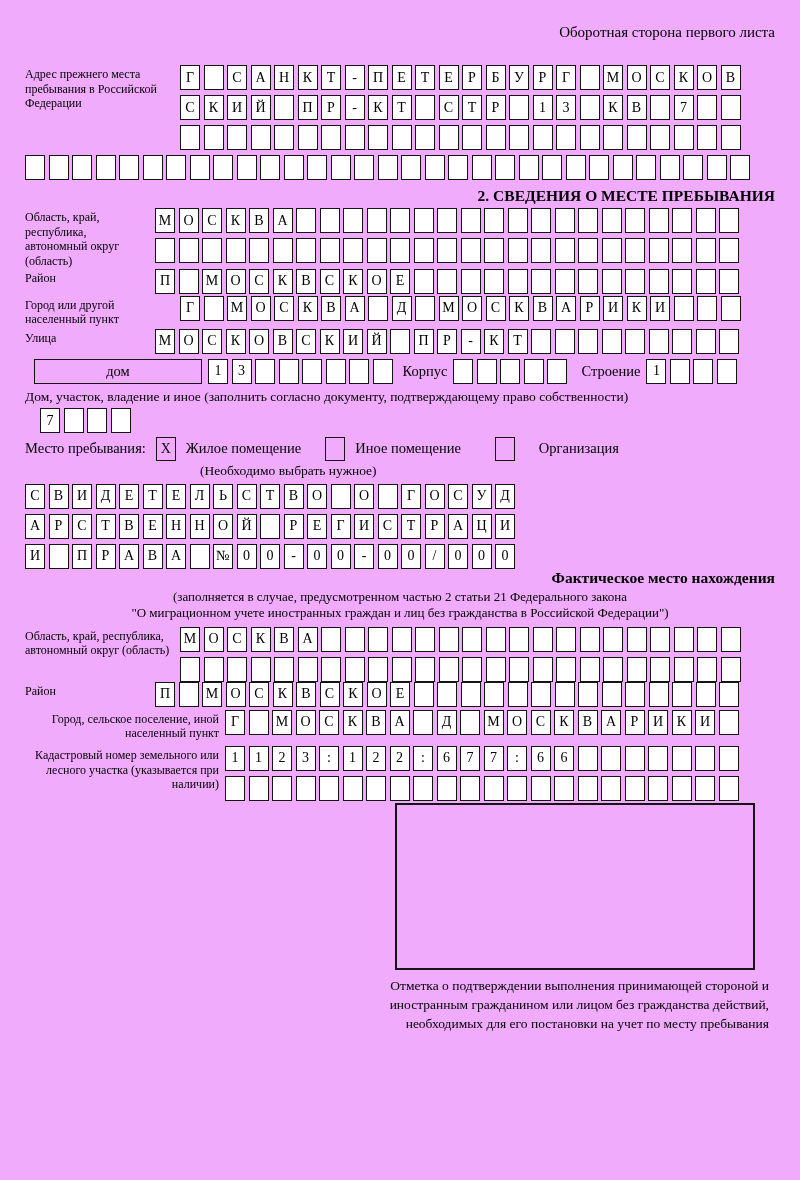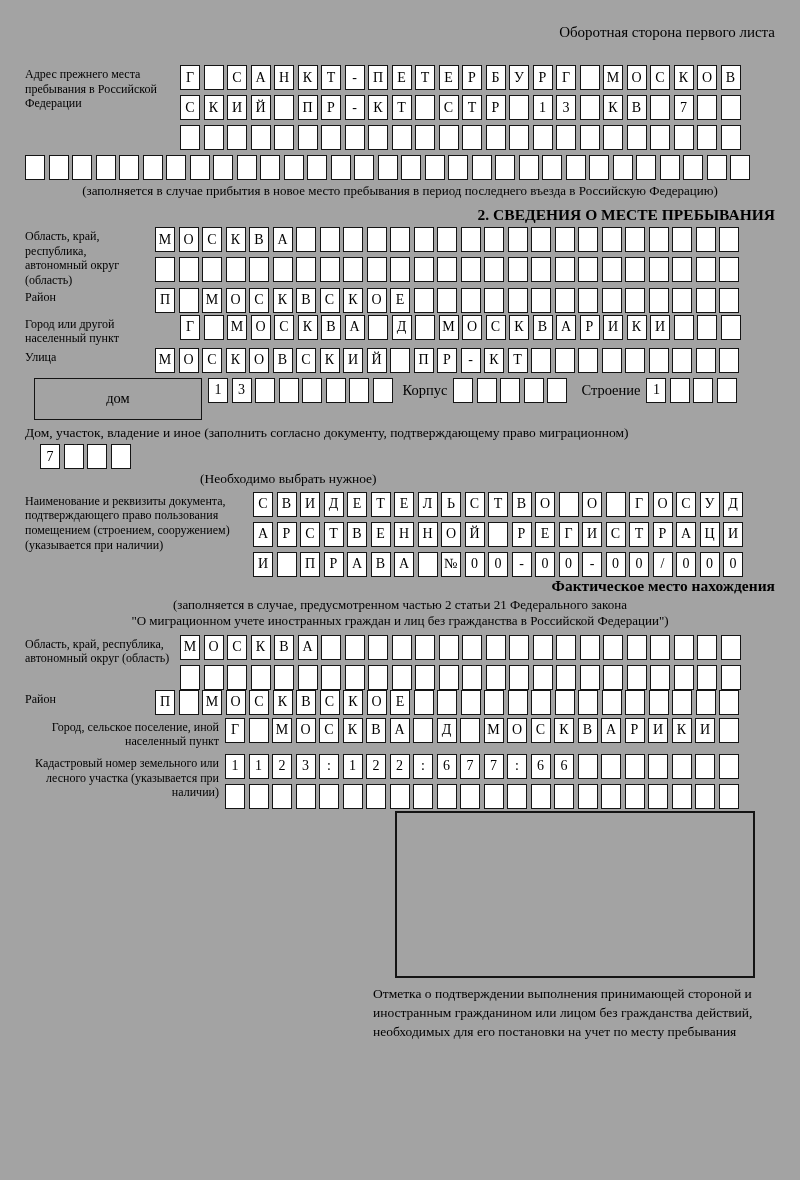--- a/index.html
+++ b/index.html
@@ -1,48 +1,48 @@
 <!DOCTYPE html>
 <html><head>
 <meta charset="utf-8">
 <style>
   * { margin:0; padding:0; box-sizing:border-box; }
   html,body { background:#fff; }
   .page {
-    width:800px; height:1180px; background:#a3a3a3; color:#000;
+    width:800px; height:1180px; background:#f0abfc; color:#000;
     font-family:"Liberation Serif","DejaVu Serif",serif;
     padding:16px 25px 0 25px; position:relative; overflow:hidden;
   }
   .top-note { text-align:right; font-size:15px; margin-top:8px; }
   .cells { display:flex; gap:3.5px; }
   .cell {
     flex:0 0 20px; width:20px; height:25px; border:1.8px solid #141414;
     display:flex; align-items:center; justify-content:center;
     font-size:14px; line-height:1; background:#fff;
   }
   .cellstack { display:flex; flex-direction:column; gap:5px; }
   .frow { display:flex; align-items:flex-start; }
   .flabel { font-size:12px; line-height:1.22; padding-top:2px; padding-right:6px; }
   .w130 { flex:0 0 130px; } .w155 { flex:0 0 155px; }
   .w200 { flex:0 0 200px;text-align:right; } .w228 { flex:0 0 228px; }
   .center-note { text-align:center; font-size:13px; }
   .sec-title { text-align:right; font-weight:bold; font-size:15.5px; }
   .labelbox {
-    border:1.8px solid #141414; height:42px; display:flex;
+    border:1.8px solid #141414; height:25px; display:flex;
     align-items:center; justify-content:center; font-size:14.5px;
   }
   .dom-box { width:168px; } .kv-box { width:200px; }
   .inline-label { font-size:14.5px; margin:4px 6px 0 10px; white-space:nowrap; }
   .checkbox {
     width:20px; height:24px; border:1.8px solid #141414; display:flex;
     align-items:center; justify-content:center; font-size:14px; margin:0 10px;
   }
   .res-label { font-size:14.5px; margin-top:3px; white-space:nowrap; }
   .stamp-box { width:360px; height:167px; border:2px solid #141414; margin-left:370px; margin-top:2px; }
-  .stamp-caption { width:396px; margin-left:348px; margin-top:7px; text-align:left; font-size:13.5px; line-height:1.4; }
+  .stamp-caption { width:396px; margin-left:348px; margin-top:7px; text-align:right; font-size:13.5px; line-height:1.4; }
   .mt2{margin-top:2px;} .mt3{margin-top:3px;} .mt4{margin-top:4px;} .mt5{margin-top:5px;}
   .mt6{margin-top:6px;} .mt7{margin-top:7px;} .mt24{margin-top:24px;}
   .ml9{margin-left:9px;}
 </style>
 </head>
 <body>
 
 <div class="page">
 
   <div class="top-note">Оборотная сторона первого листа</div>
@@ -156,21 +156,20 @@
       <span class="cell"></span>
       <span class="cell"></span>
       <span class="cell"></span>
       <span class="cell"></span>
       <span class="cell"></span>
       <span class="cell"></span>
       <span class="cell"></span>
       <span class="cell"></span>
       <span class="cell"></span>
     </div>
-  <div class="center-note mt3">(заполняется в случае прибытия в новое место пребывания в период последнего въезда в Российскую Федерацию)</div>
 
   <div class="sec-title mt7">2. СВЕДЕНИЯ О МЕСТЕ ПРЕБЫВАНИЯ</div>
 
   <div class="frow mt3">
     <div class="flabel w130">Область, край, республика, автономный округ (область)</div>
     <div class="cellstack">
       <div class="cells">
           <span class="cell">М</span>
           <span class="cell">О</span>
           <span class="cell">С</span>
@@ -340,35 +339,43 @@
         <span class="cell"></span>
       </div>
     <div class="inline-label" style="margin-left:14px;">Строение</div>
     <div class="cells">
         <span class="cell">1</span>
         <span class="cell"></span>
         <span class="cell"></span>
         <span class="cell"></span>
       </div>
   </div>
-  <div class="flabel mt3" style="font-size:13.5px;">Дом, участок, владение и иное (заполнить согласно документу, подтверждающему право миграционном)</div>
+  <div class="flabel mt3" style="font-size:13.5px;">Дом, участок, владение и иное (заполнить согласно документу, подтверждающему право собственности)</div>
 
   <div class="frow mt3 ml9">
     <div class="cells" style="margin-left:6px;">
         <span class="cell">7</span>
         <span class="cell"></span>
         <span class="cell"></span>
         <span class="cell"></span>
       </div>
   </div>
 
+  <div class="frow mt4">
+    <div class="res-label">Место пребывания:</div>
+    <div class="checkbox">X</div>
+    <div class="res-label">Жилое помещение</div>
+    <div class="checkbox" style="margin-left:24px;"></div>
+    <div class="res-label">Иное помещение</div>
+    <div class="checkbox" style="margin-left:34px;"></div>
+    <div class="res-label" style="margin-left:14px;">Организация</div>
+  </div>
   <div class="flabel" style="margin-left:175px;font-size:13.5px;">(Необходимо выбрать нужное)</div>
 
   <div class="frow mt4">
-    <div class="flabel w228">Наименование и реквизиты документа, подтверждающего право пользования помещением (строением, сооружением) (указывается при наличии)</div>
     <div class="cellstack">
       <div class="cells">
           <span class="cell">С</span>
           <span class="cell">В</span>
           <span class="cell">И</span>
           <span class="cell">Д</span>
           <span class="cell">Е</span>
           <span class="cell">Т</span>
           <span class="cell">Е</span>
           <span class="cell">Л</span>

